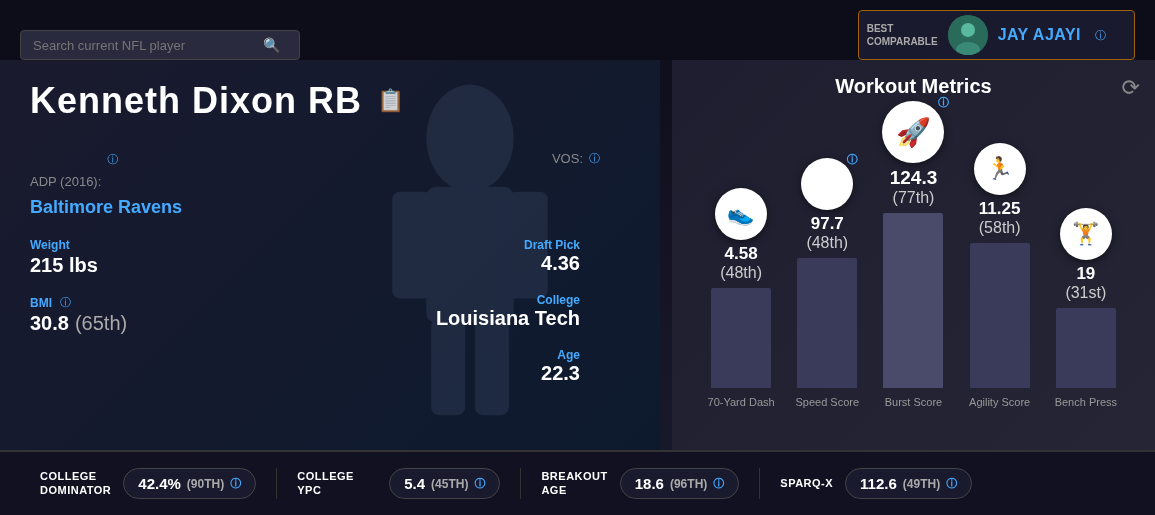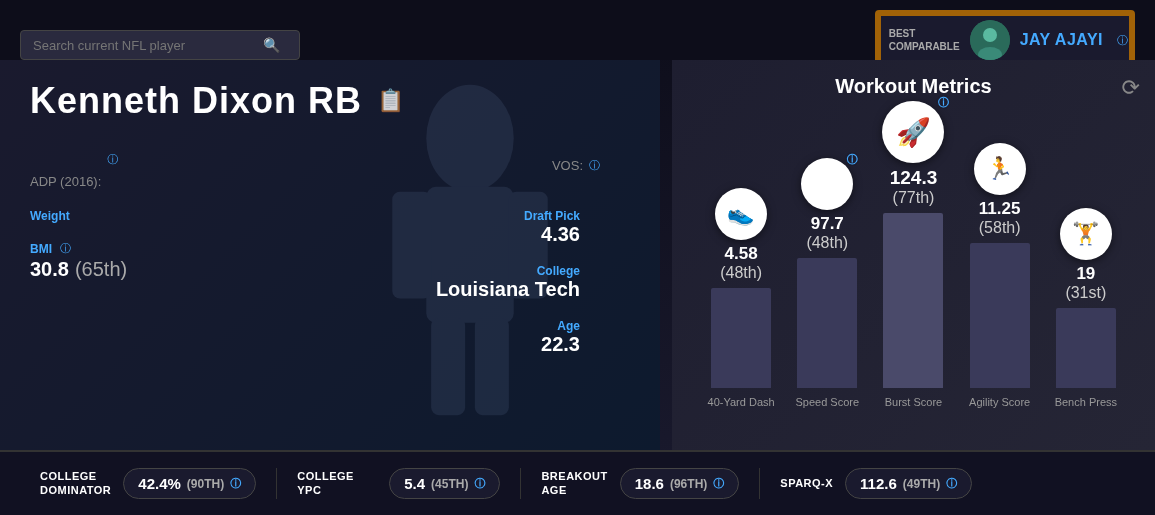--- a/index.html
+++ b/index.html
@@ -56,23 +56,23 @@
     }
 
     
     .best-comparable-panel {
       position: absolute;
       right: 20px;
       top: 8px;
       display: flex;
       align-items: center;
       background: #1a1a2e;
-      border: 6px solid #a16207;
+      border: 1px solid #a16207;
       border-radius: 4px;
-      padding: 4px 1px 4px 8px;
+      padding: 4px 28px 4px 8px;
       gap: 10px;
     }
 
     .best-comparable-label {
       color: #aaa;
       font-size: 10px;
       font-weight: bold;
       text-transform: uppercase;
       line-height: 1.3;
     }
@@ -400,31 +400,33 @@
       <div style="display:flex;align-items:center;gap:15px;">
         <span class="player-name">Kenneth Dixon RB</span>
         <span class="player-name-icon" style="font-size:22px;color:#4af;opacity:0.8;">📋</span>
       </div>
 
       <div class="adp-row">
         <span class="adp-label">ADP (2016):</span>
         <span style="color:#4af;font-size:11px;">ⓘ</span>
       </div>
 
-      <div class="vos-row" style="position:absolute;right:60px;top:98px;align-items:flex-end;">
+      <div class="vos-row" style="position:absolute;right:60px;top:91px;align-items:flex-end;">
         <span>VOS:</span>
         <span style="color:#4af;font-size:11px;">ⓘ</span>
       </div>
 
+      <div class="team-name">Baltimore Ravens</div>
 
       <div style="margin-top:20px;position:relative;">
 
         <div>
           <div class="stat-item" style="margin-bottom:18px;">
             <div class="stat-label">Weight</div>
+            <div class="stat-value">215 lbs</div>
           </div>
           <div class="stat-item">
             <div class="bmi-row">
               <div class="stat-label">BMI</div>
               <span style="color:#4af;font-size:11px;margin-left:4px;">ⓘ</span>
             </div>
             <div style="display:flex;align-items:baseline;gap:6px;">
               <div class="stat-value">30.8</div>
               <span class="percentile">(65th)</span>
             </div>
@@ -456,21 +458,21 @@
 
       <div class="chart-columns-area" style="display:flex;align-items:flex-end;justify-content:space-around;height:290px;padding:0 10px;padding-top:10px;">
 
         <div class="chart-col-wrapper" style="display:flex;flex-direction:column;align-items:center;width:80px;">
           <div style="display:flex;flex-direction:column;align-items:center;">
             <div class="icon-circle" style="width:52px;height:52px;border-radius:50%;background:#fff;display:flex;align-items:center;justify-content:center;font-size:22px;">👟</div>
             <div class="col-value">4.58</div>
             <div class="col-percentile">(48th)</div>
           </div>
           <div class="col-bar" style="background:#3a3a5a;width:60px;height:100px;border-radius:2px 2px 0 0;margin-top:6px;"></div>
-          <div class="col-label">40-Yard Dash</div>
+          <div class="col-label">70-Yard Dash</div>
         </div>
 
         <div class="chart-col-wrapper" style="display:flex;flex-direction:column;align-items:center;width:80px;position:relative;">
           <div style="display:flex;flex-direction:column;align-items:center;position:relative;">
             <span style="position:absolute;top:-6px;right:-6px;color:#4af;font-size:11px;background:#1e1e30;border-radius:50%;width:14px;height:14px;display:flex;align-items:center;justify-content:center;font-weight:bold;">ⓘ</span>
             <div class="icon-circle" style="width:52px;height:52px;border-radius:50%;background:#fff;display:flex;align-items:center;justify-content:center;font-size:22px;">⏱</div>
             <div class="col-value">97.7</div>
             <div class="col-percentile">(48th)</div>
           </div>
           <div class="col-bar" style="background:#3a3a5a;width:60px;height:130px;border-radius:2px 2px 0 0;margin-top:6px;"></div>

